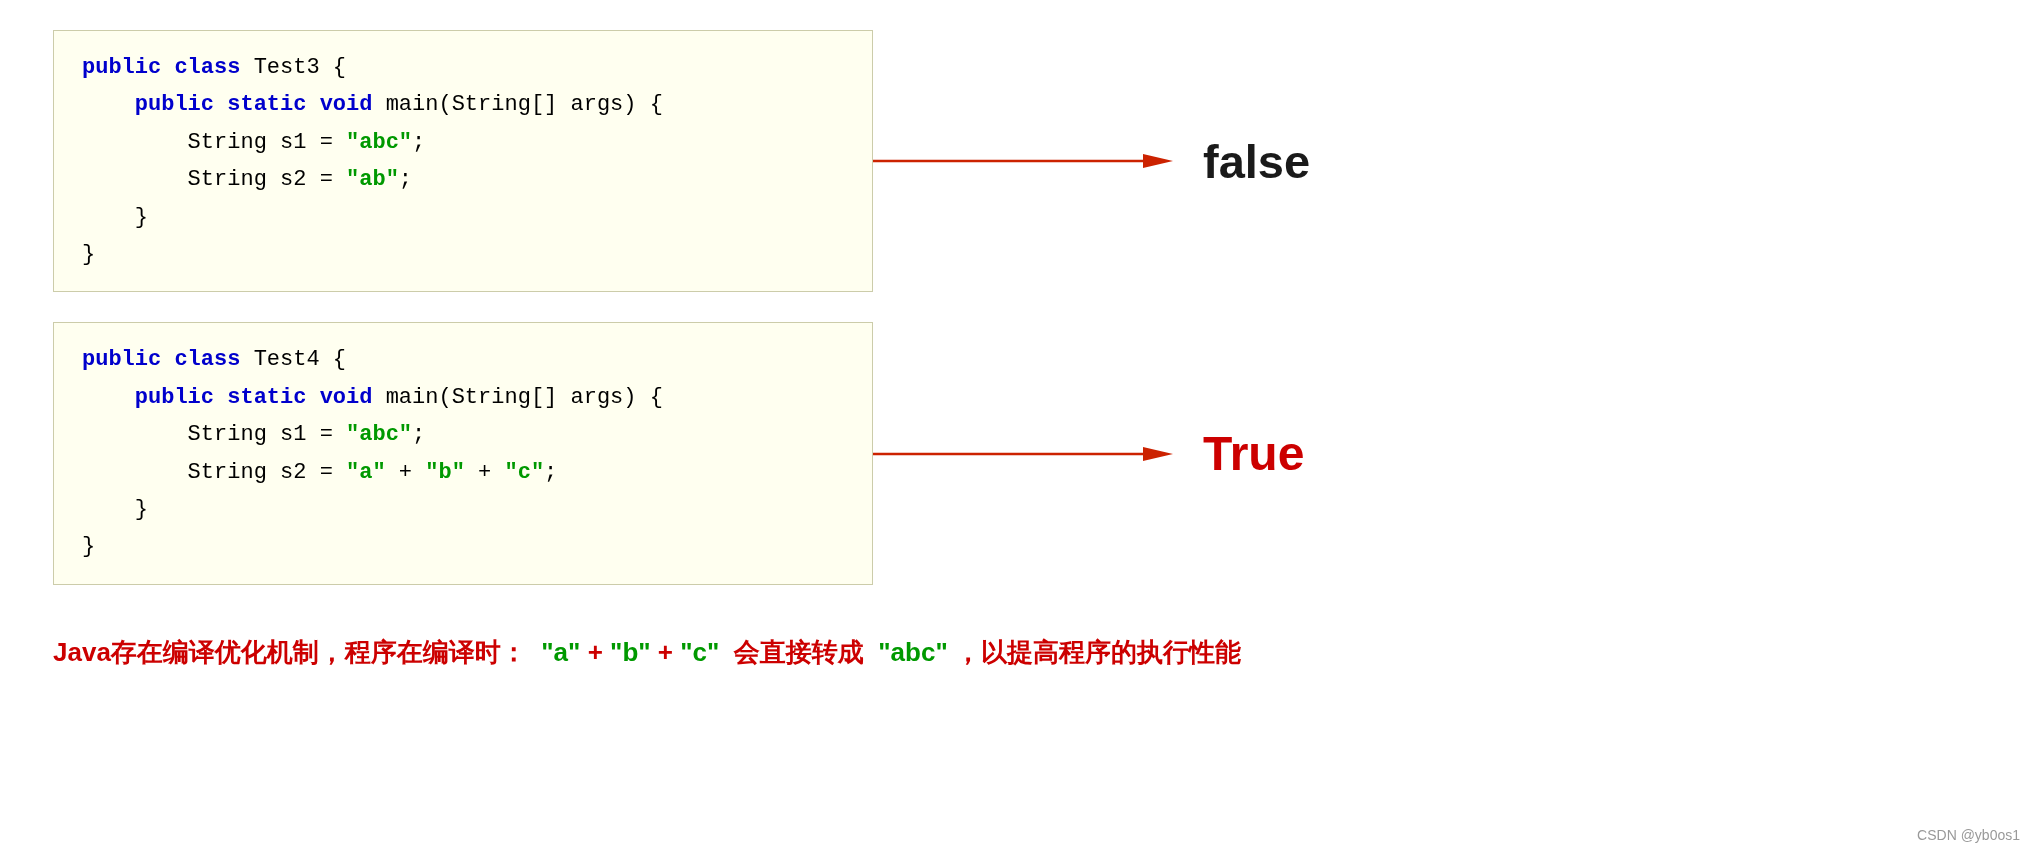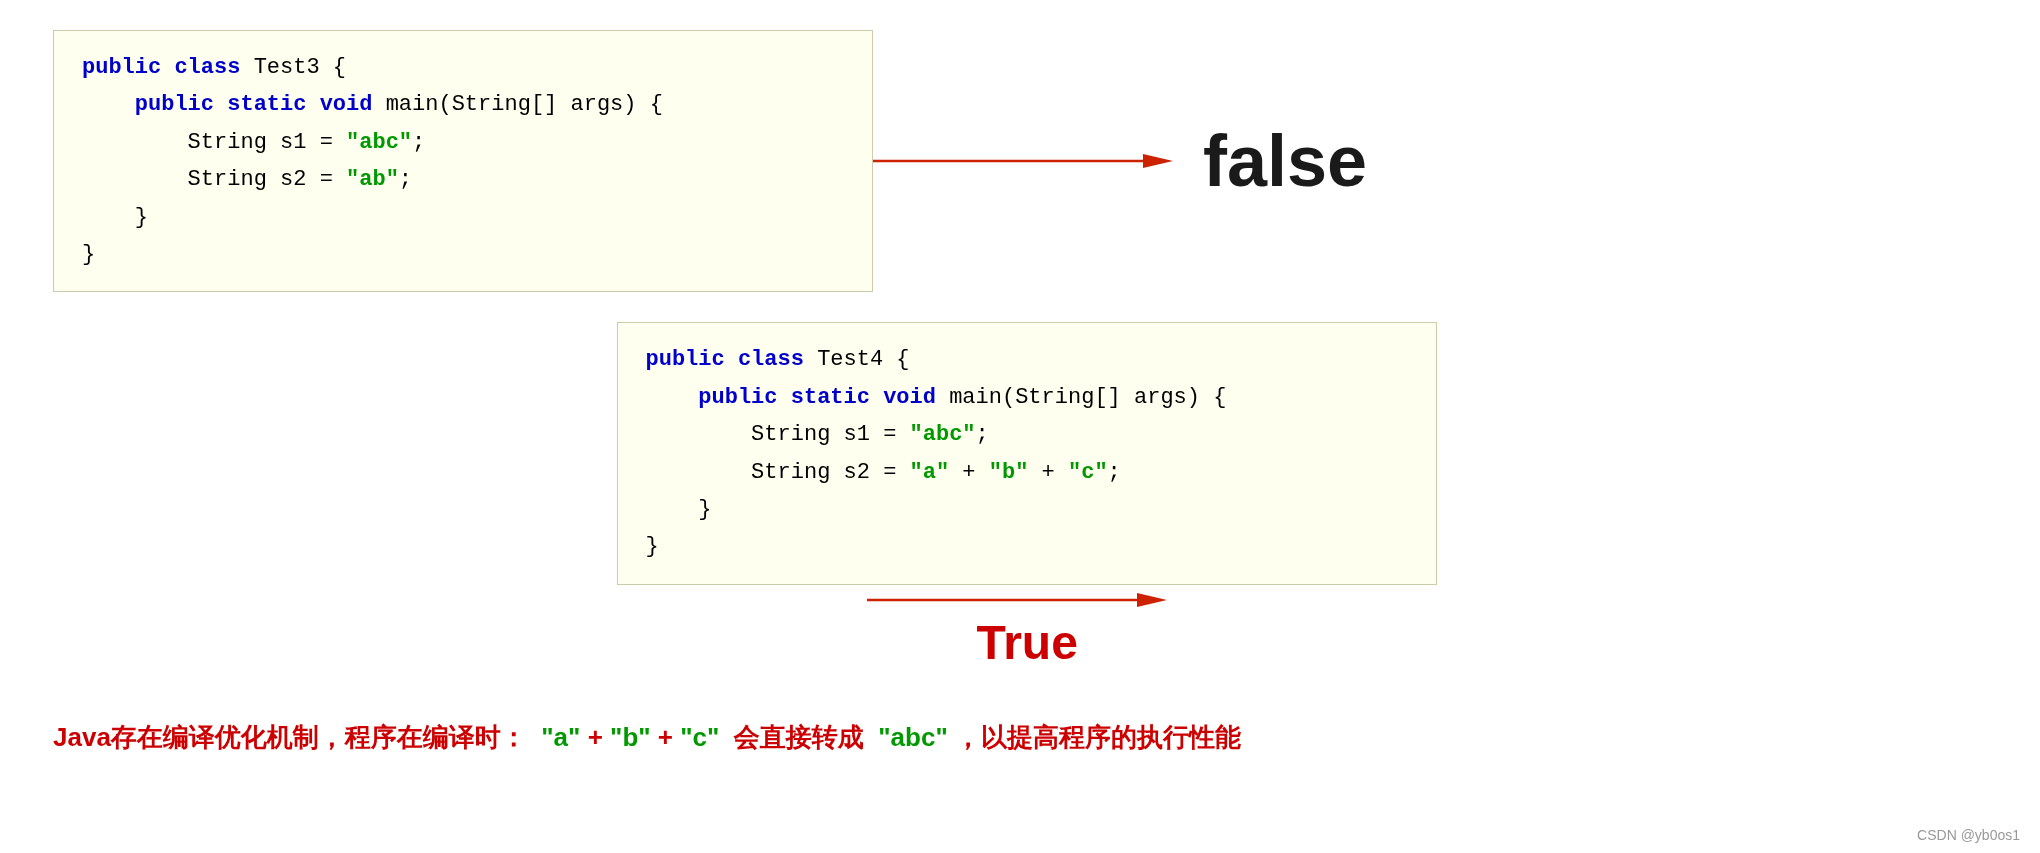--- a/index.html
+++ b/index.html
@@ -67,34 +67,33 @@
       align-items: center;
       width: 100%;
     }
 
     .arrow-svg {
       width: 300px;
       height: 30px;
     }
 
     .result-text {
-      font-size: 72px;
+      font-size: 47px;
       font-weight: bold;
       font-family: Arial, sans-serif;
       color: #1a1a1a;
       margin-left: 10px;
       min-width: 200px;
     }
 
     .result-text-true {
       font-size: 48px;
       font-weight: bold;
       font-family: Arial, sans-serif;
       color: #cc0000;
-      margin-left: 10px;
       min-width: 120px;
     }
 
     .bottom-note {
       margin-top: 20px;
       font-family: Arial, sans-serif;
       font-size: 26px;
       font-weight: bold;
       color: #cc0000;
     }
@@ -107,21 +106,20 @@
       position: fixed;
       bottom: 10px;
       right: 20px;
       font-size: 14px;
       color: #999;
       font-family: Arial, sans-serif;
     }
 
     .second-row {
       align-items: center;
-      flex-direction: column;
     }
 
     .second-result-area {
       display: flex;
       flex-direction: column;
       align-items: flex-start;
       margin-left: 10px;
     }
   </style>
 </head>

